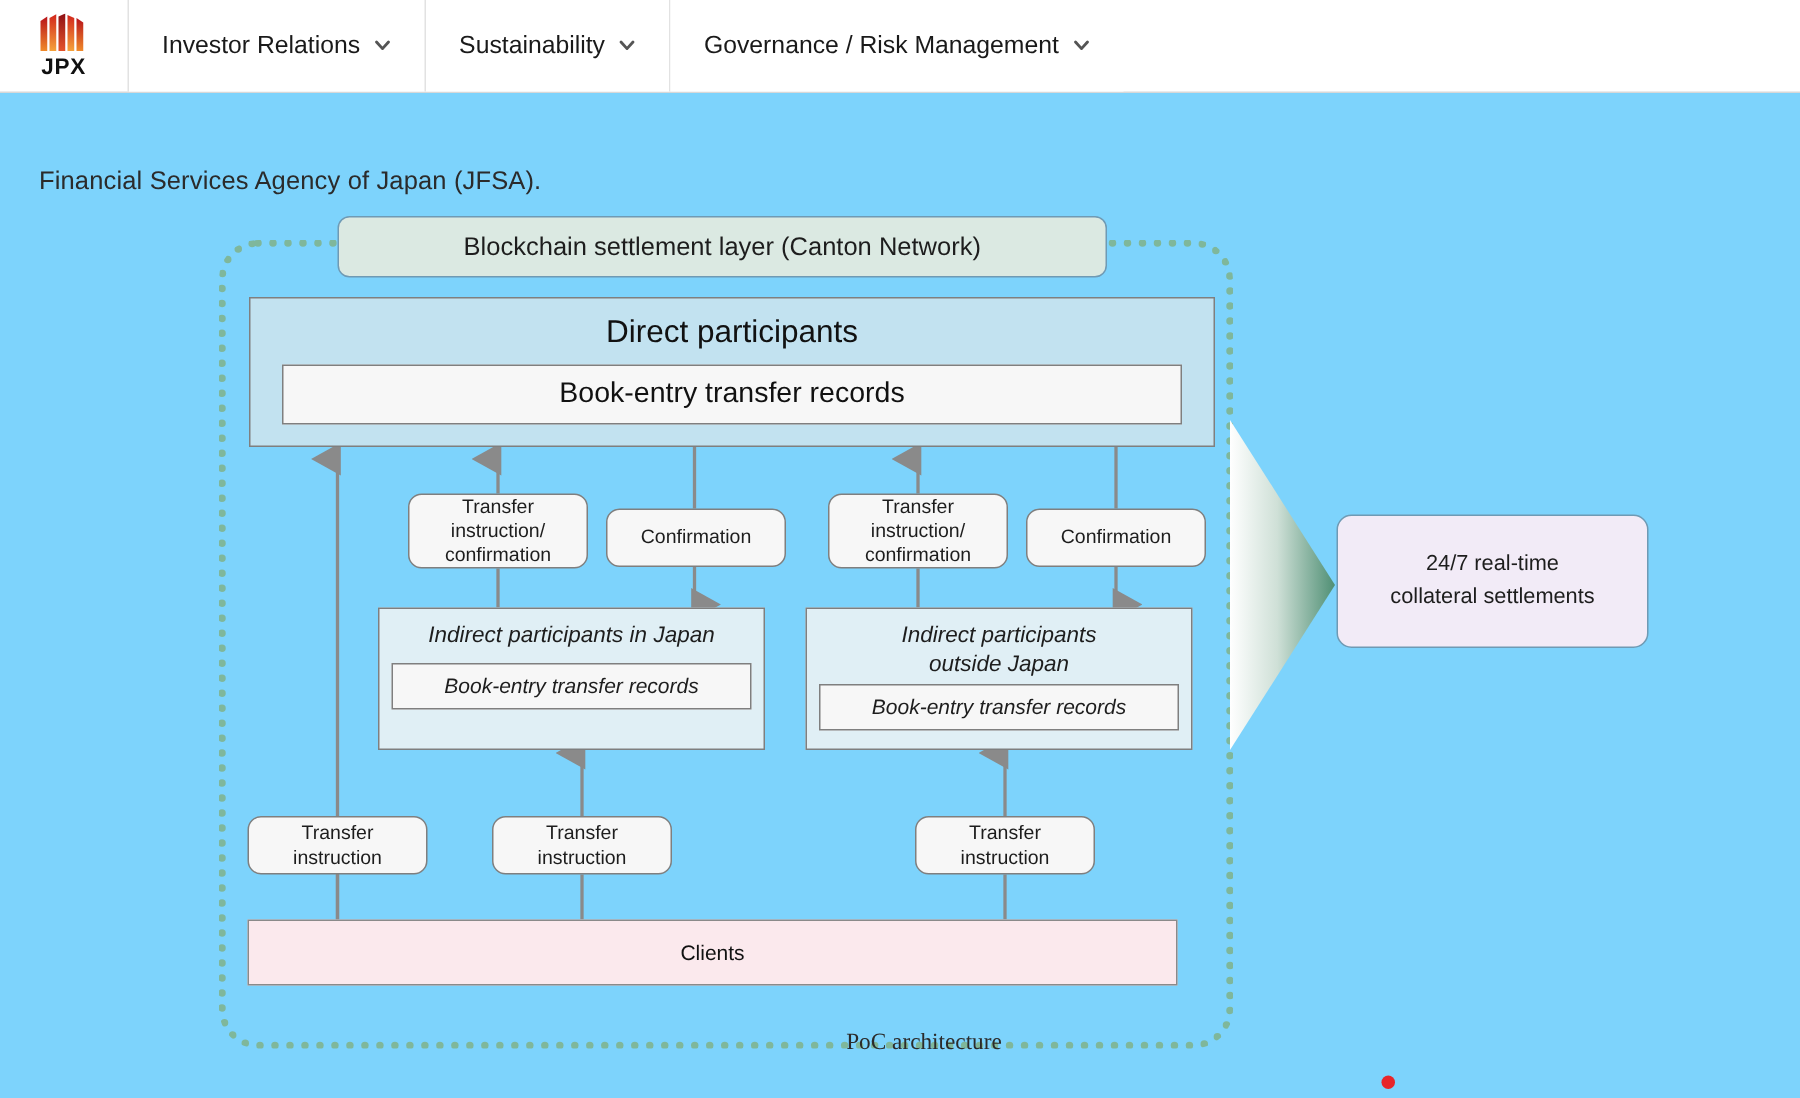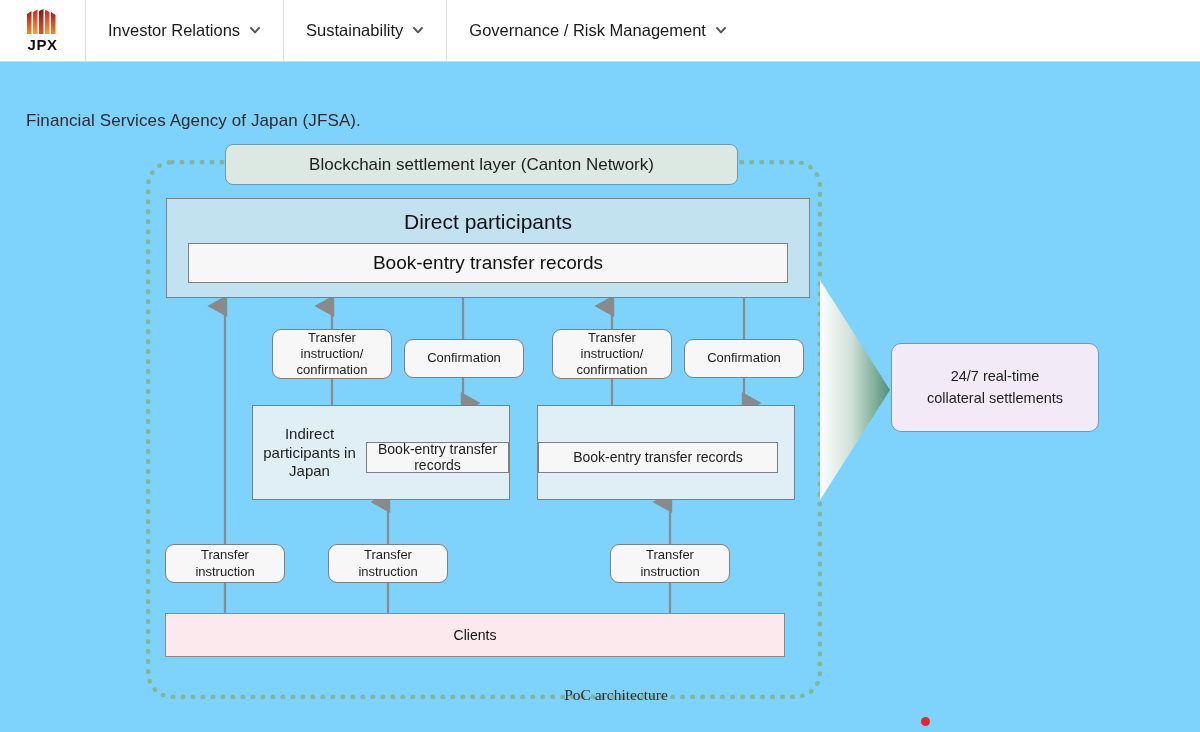--- a/index.html
+++ b/index.html
@@ -166,23 +166,24 @@
   }
 
   .tic-left   { left: 272px; top: 229px; width: 120px; height: 50px; }
   .conf-left  { left: 404px; top: 239px; width: 120px; height: 39px; }
   .tic-right  { left: 552px; top: 229px; width: 120px; height: 50px; }
   .conf-right { left: 684px; top: 239px; width: 120px; height: 39px; }
 
   .indirect {
     background: #e0eff5;
     border: 1.5px solid #7f7f7f;
-    flex-direction: row;
+    flex-direction: column;
     justify-content: flex-start;
     padding-top: 9px;
+    font-style: italic;
   }
   .indirect .ip-title {
     font-size: 15px;
     color: #1d1d1d;
     line-height: 1.25;
     margin-bottom: 8px;
   }
   .indirect .inner-small {
     box-sizing: border-box;
     width: 240px;
@@ -402,20 +403,21 @@
       <span>Confirmation</span>
     </div>
 
     <div class="box indirect indirect-left">
       <div class="ip-title nl">Indirect participants in Japan</div>
       <div class="inner-small">
         <span>Book-entry transfer records</span>
       </div>
     </div>
     <div class="box indirect indirect-right">
+      <div class="ip-title nl">Indirect participants<br>outside Japan</div>
       <div class="inner-small">
         <span>Book-entry transfer records</span>
       </div>
     </div>
 
     <div class="box ti-pill ti-1">
       <span class="nl">Transfer<br>instruction</span>
     </div>
     <div class="box ti-pill ti-2">
       <span class="nl">Transfer<br>instruction</span>

